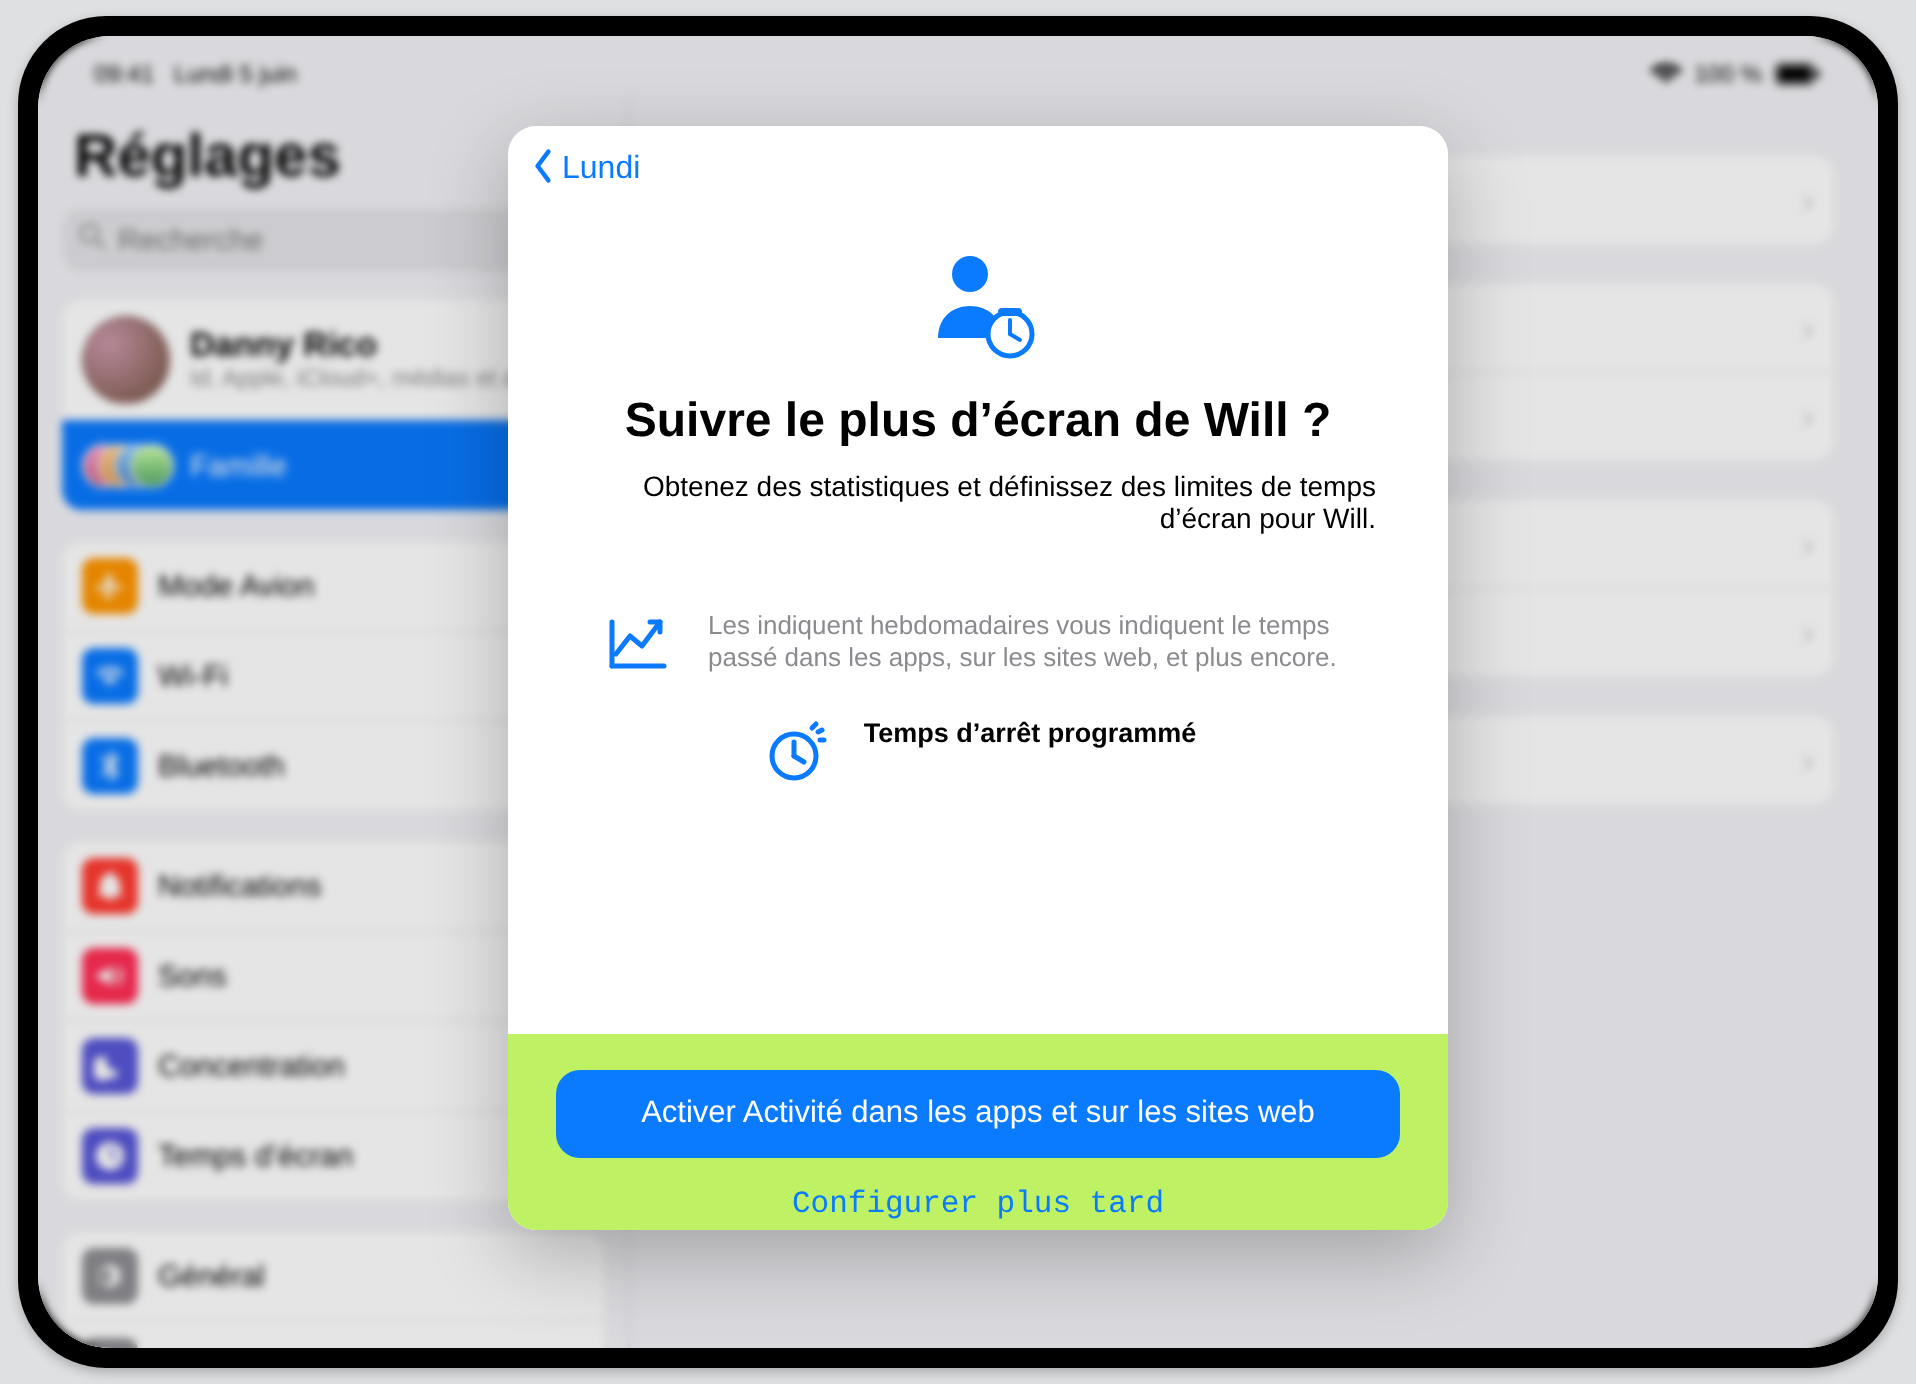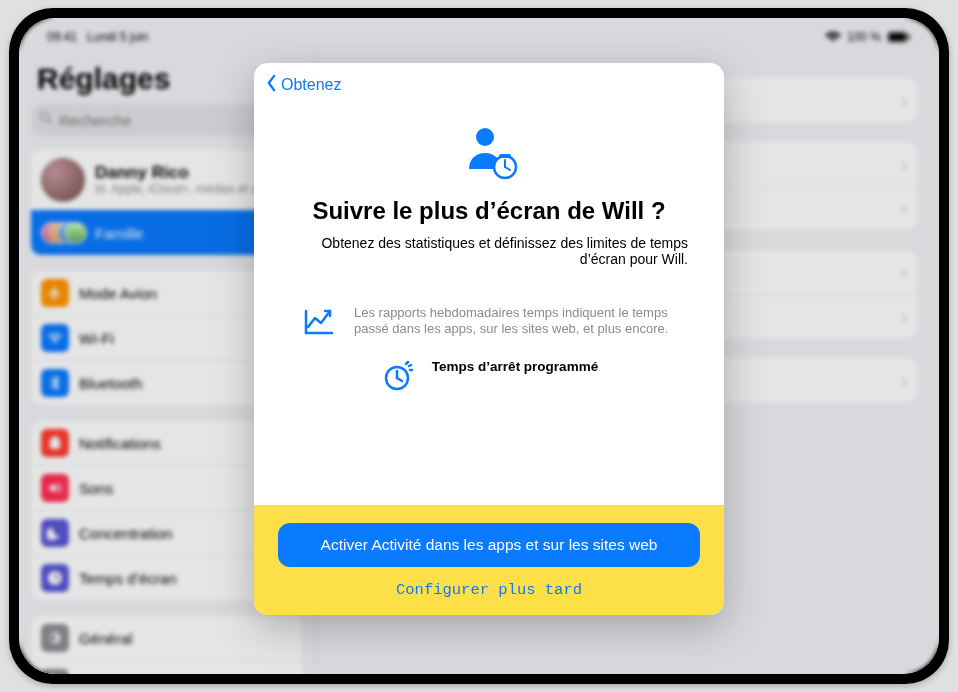--- a/index.html
+++ b/index.html
@@ -142,22 +142,22 @@
     text-align:center;
   }
   .hero { width:60px; height:60px; margin-top:10px; margin-bottom:14px; position:relative; }
   .modal h2 { font-size: 24px; font-weight:700; margin-bottom: 10px; }
   .modal p.sub { font-size:14px; color:#000; margin-bottom: 28px; text-align: right; }
   .feature { display:flex; gap:18px; text-align:left; padding: 10px 12px; }
   .feature .ficon { width:34px; height:34px; flex:none; color:#0a7aff; }
   .feature .ft { font-size:13.5px; font-weight:600; }
   .feature .fd { font-size:13px; color:#8a8a8f; line-height:1.25; }
   .modal .footer {
-    background:#fde047;
-    padding: 18px 24px 16px 24px;
+    background:#bef264;
+    padding: 18px 24px 4px 24px;
     display:flex; flex-direction:column; align-items:center; gap:14px;
   }
   .primary-btn {
     background:#0a7aff; color:#fff; border:none; border-radius:12px;
     height:44px; width:100%; font-size:15.5px; font-weight:500; cursor:pointer;
   }
   .secondary-btn { background:none; border:none; color:#0a7aff; font-size:15.5px; cursor:pointer;font-family:Liberation Mono, monospace; }
 </style>
 </head>
 <body>
@@ -340,21 +340,21 @@
     <div class="overlay"></div>
 
     <div class="modal">
       <div class="nav">
         <div class="back-btn">
           <span>
             <svg viewBox="0 0 12 20" width="11" height="18">
                 <polyline points="9,2 3,10 9,18" fill="none" stroke="#0a7aff" stroke-width="2.5" stroke-linecap="round" stroke-linejoin="round"></polyline>
               </svg>
           </span>
-          <span>Obtenez</span>
+          <span>Lundi</span>
         </div>
       </div>
 
       <div class="body">
         <div class="hero">
           <svg viewBox="0 0 60 60">
               <g fill="#0a7aff">
                 <circle cx="26" cy="14" r="9"></circle>
                 <path d="M10 46c0-10 7-16 16-16s16 6 16 16H10z"></path>
                 <g transform="translate(34 32)">
@@ -373,21 +373,21 @@
         <div class="feature">
           <div class="ficon">
             <svg viewBox="0 0 34 34" fill="none" stroke="#0a7aff" stroke-width="2.5" stroke-linecap="round" stroke-linejoin="round">
                 <polyline points="4,28 4,6"></polyline>
                 <polyline points="4,28 30,28"></polyline>
                 <polyline points="6,22 13,13 19,18 28,6"></polyline>
                 <polyline points="23,6 28,6 28,11"></polyline>
               </svg>
           </div>
           <div>
-            <div class="fd">Les rapports hebdomadaires temps indiquent le temps passé dans les apps, sur les sites web, et plus encore.</div>
+            <div class="fd">Les indiquent hebdomadaires vous indiquent le temps passé dans les apps, sur les sites web, et plus encore.</div>
           </div>
         </div>
 
         <div class="feature">
           <div class="ficon">
             <svg viewBox="0 0 34 34" fill="none" stroke="#0a7aff" stroke-width="2.5" stroke-linecap="round">
                 <circle cx="17" cy="19" r="11"></circle>
                 <line x1="17" y1="19" x2="17" y2="12"></line>
                 <line x1="17" y1="19" x2="22" y2="22"></line>
                 <line x1="26" y1="5" x2="28" y2="3"></line>

